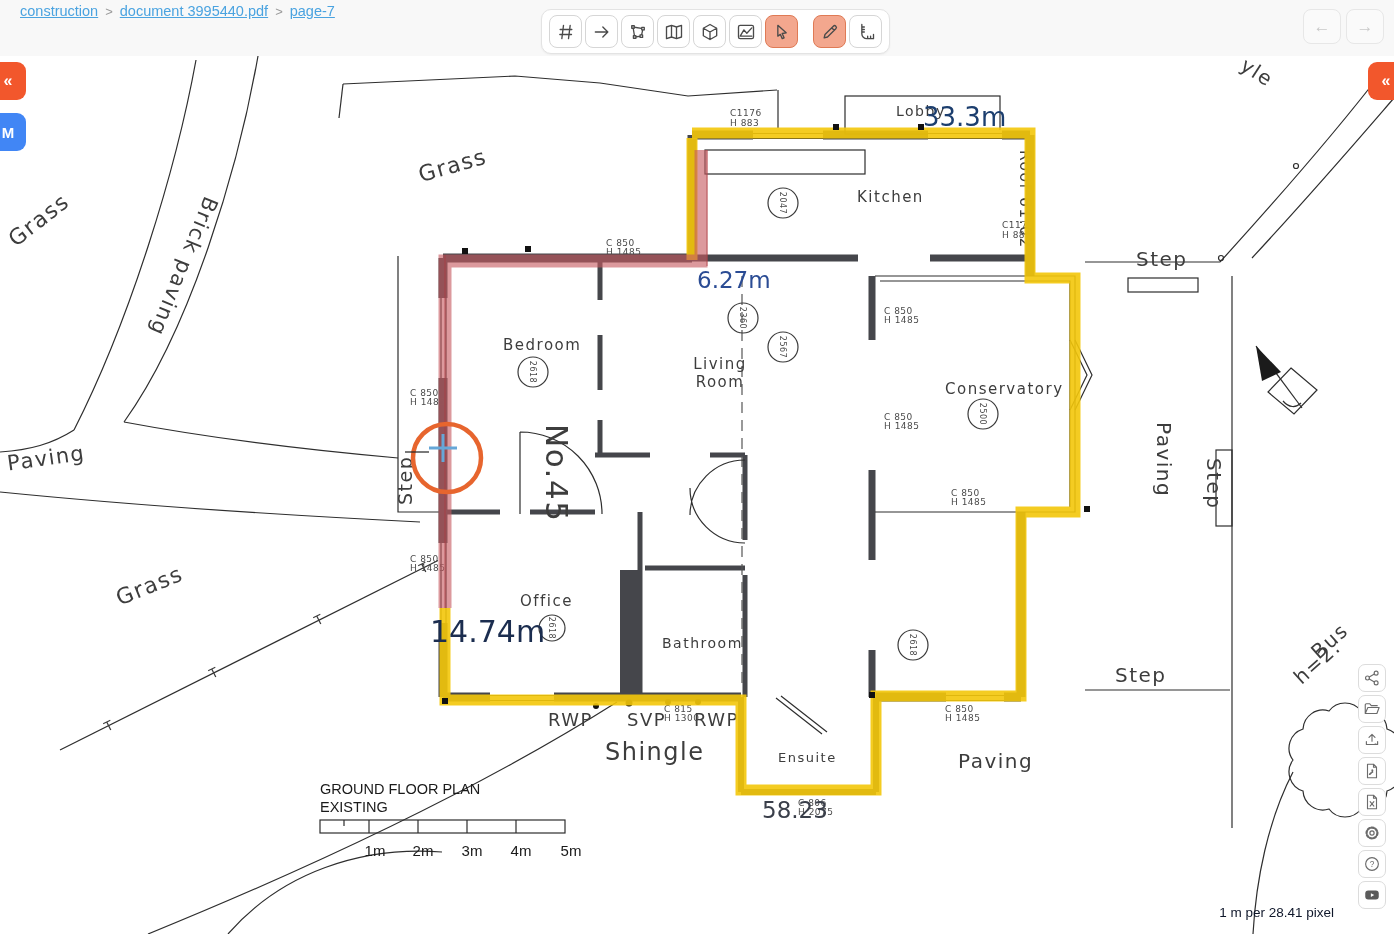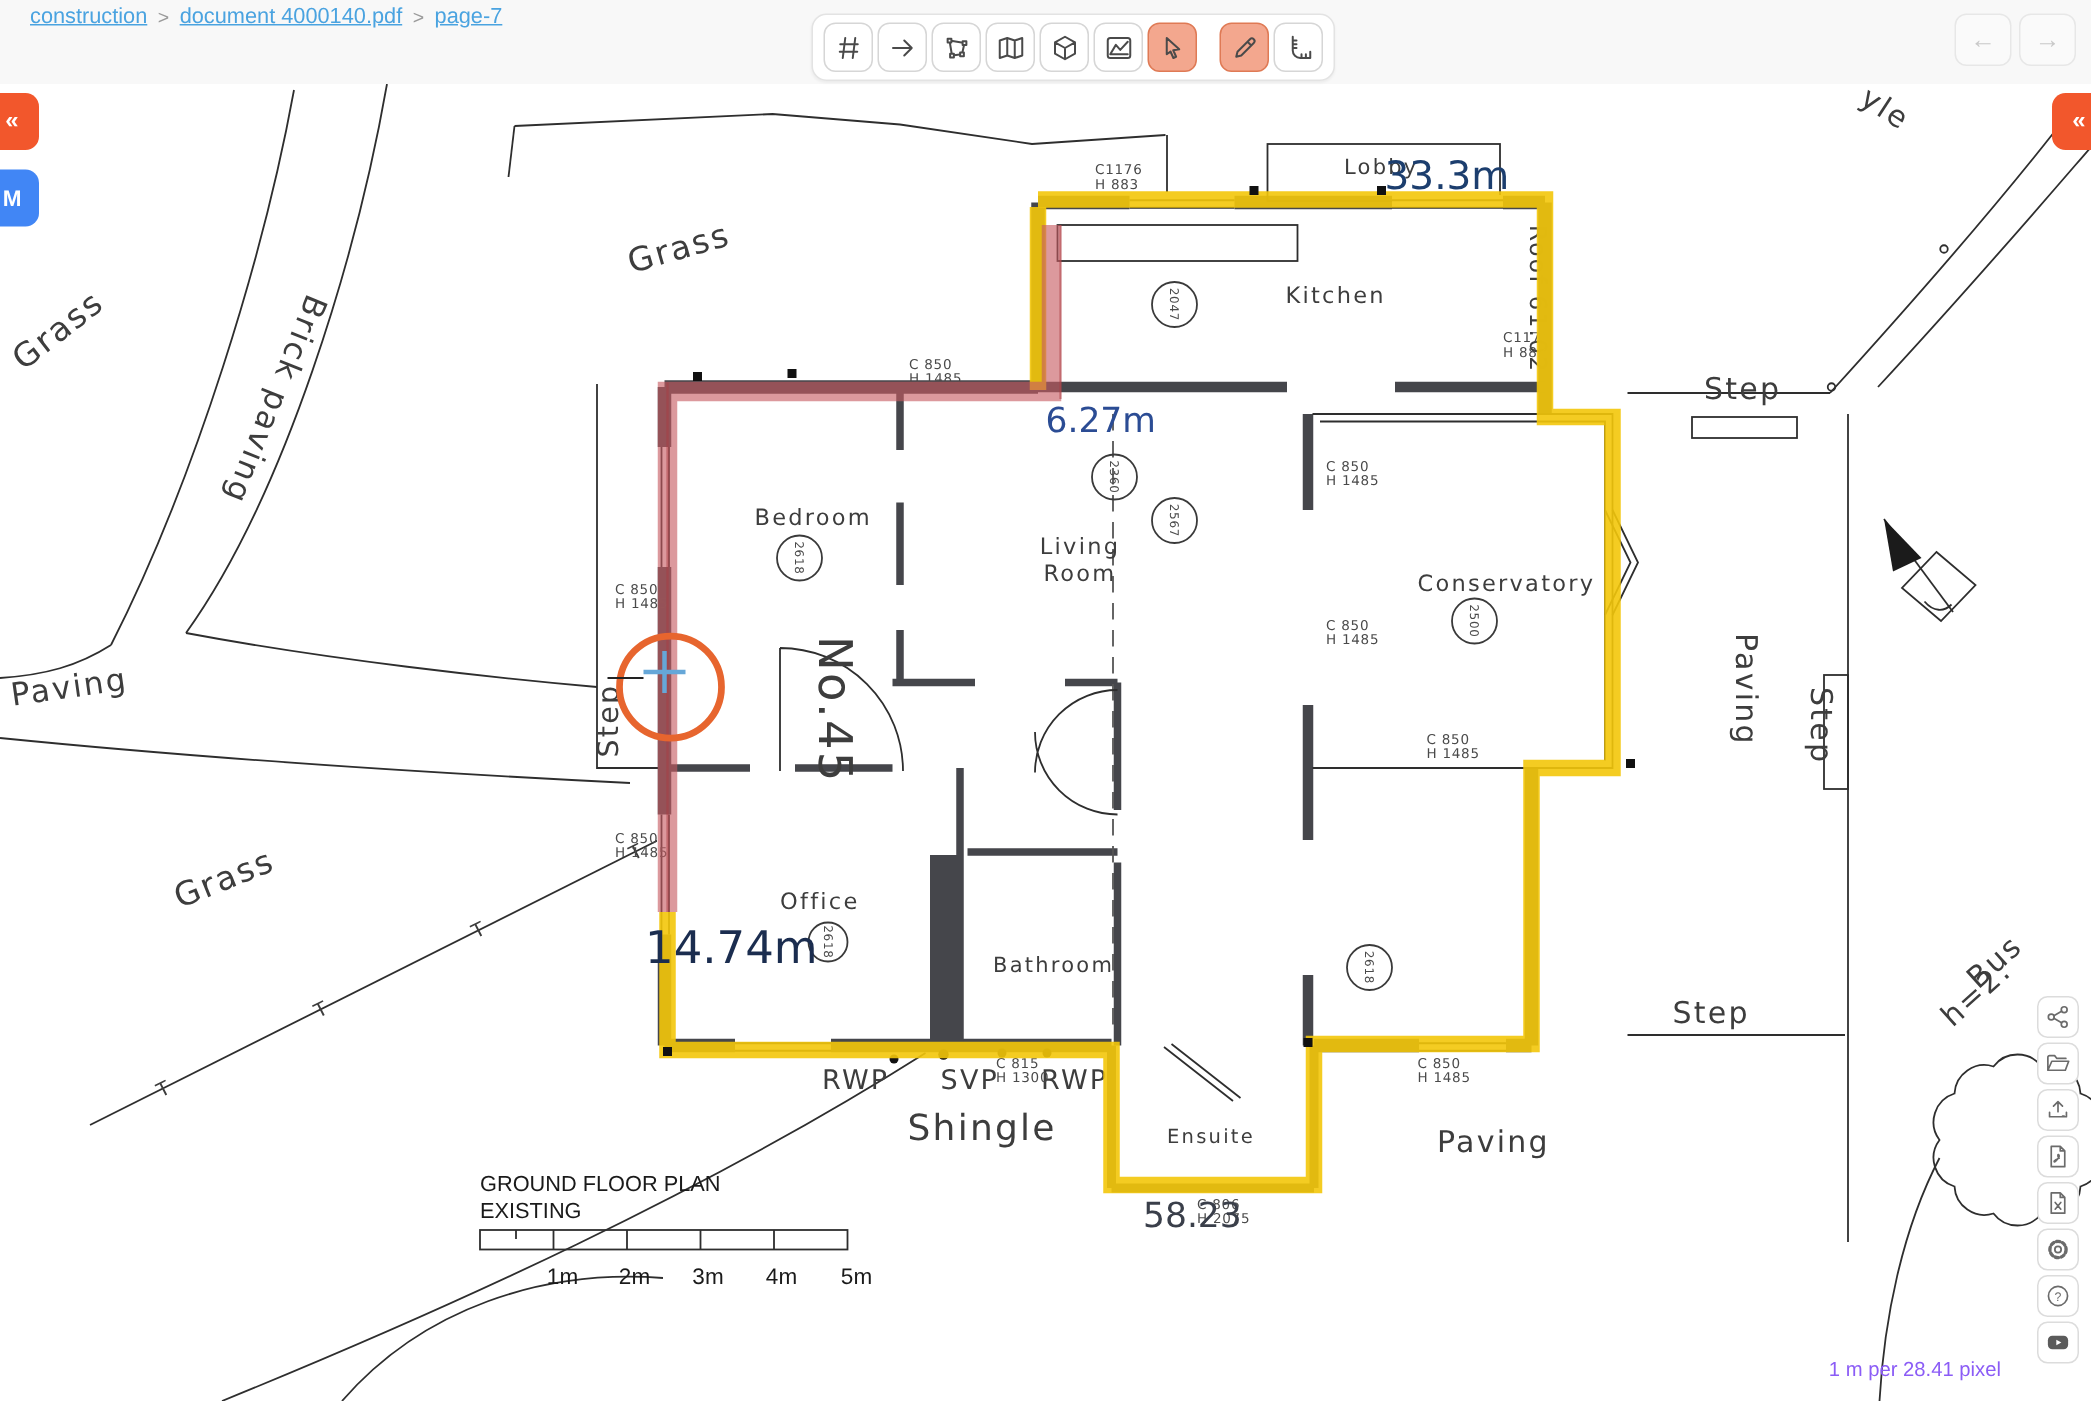--- a/index.html
+++ b/index.html
@@ -23,21 +23,21 @@
   
   .edge-btn{position:absolute;width:36px;height:38px;border-radius:9px;color:#fff;display:flex;align-items:center;
             justify-content:center;font-size:16px;font-weight:bold;cursor:pointer;z-index:32;}
   .edge-orange{background:#f2572c;}
   .edge-blue{background:#4186f5;font-size:15px;}
   
   .rtoolbar{position:absolute;top:664px;right:8px;display:flex;flex-direction:column;gap:3px;z-index:32;}
   .rbtn{width:28px;height:28px;border:1px solid #dcdcdc;border-radius:7px;background:#fff;display:flex;
         align-items:center;justify-content:center;cursor:pointer;padding:0;}
   .rbtn svg{stroke:#6b6b6b;fill:none;stroke-width:1.5;stroke-linecap:round;stroke-linejoin:round;}
-  .scale-readout{position:absolute;top:905px;right:60px;font-size:13.5px;color:#8b5cf6;z-index:5;}
+  .scale-readout{position:absolute;top:905px;right:60px;font-size:13.5px;color:#0f172a;z-index:5;}
   
   .plan-svg{position:absolute;top:0;left:0;}
   .arch{font-family:"DejaVu Sans",sans-serif;fill:#3d3d3d;letter-spacing:1.5px;}
   .archsm{font-family:"DejaVu Sans",sans-serif;fill:#4a4a4a;letter-spacing:.5px;}
   .meas{font-family:"DejaVu Sans",sans-serif;}
   .thin{stroke:#2e2e2e;stroke-width:1.2;fill:none;}
   .wall{stroke:#45464b;fill:none;}
   .dash{stroke:#555;stroke-width:1.2;fill:none;stroke-dasharray:11 7;}
 </style>
 </head>
@@ -244,21 +244,21 @@
       <path d="M405,452 H429" stroke="#222" stroke-width="1.2"></path>
       <path d="M429,448 H457 M443,434 V462" stroke="#66a7d8" stroke-width="3"></path>
     </g>
   </g>
 </svg>
 
 <div class="header">
   <div class="breadcrumb">
     <a>construction</a>
     <span class="crumb-sep">&gt;</span>
-    <a>document 4000140.pdf</a>
+    <a>document 3995440.pdf</a>
     <span class="crumb-sep">&gt;</span>
     <a>page-7</a>
   </div>
 
   <div class="toolbar">
     <button class="tbtn">
       <svg width="20" height="20" viewBox="0 0 24 24">
         <path d="M9,4 L7,20 M17,4 L15,20 M5,9 H19 M4.6,15 H18.6"></path>
         </svg>
     </button>

